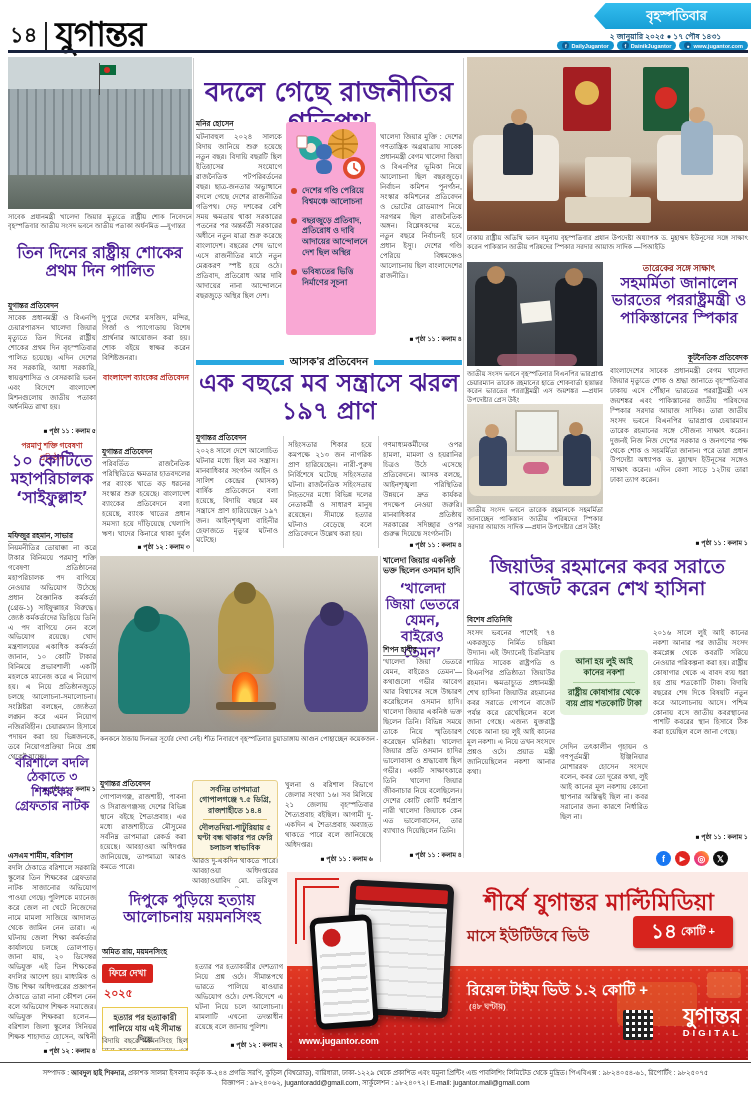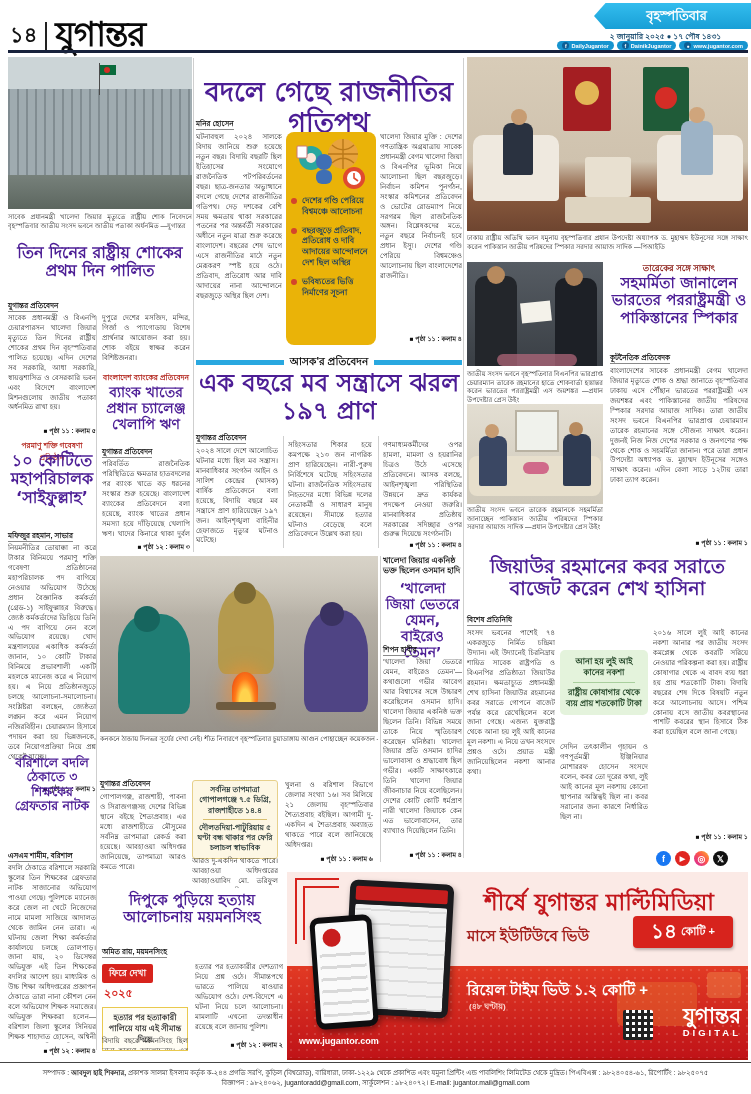--- a/index.html
+++ b/index.html
@@ -79,42 +79,41 @@
   </div>
   <div class="abs caption" style="left:8px;top:213px;width:184px;height:28px;">সাবেক প্রধানমন্ত্রী খালেদা জিয়ার মৃত্যুতে রাষ্ট্রীয় শোক নিবেদনে বৃহস্পতিবার জাতীয় সংসদ ভবনে জাতীয় পতাকা অর্ধনমিত —যুগান্তর</div>
 
   <div class="abs headline" style="left:8px;top:244px;width:184px;font-size:16px;">তিন দিনের রাষ্ট্রীয় শোকের প্রথম দিন পালিত</div>
   <div class="abs byline" style="left:8px;top:300px;"><b>যুগান্তর প্রতিবেদন</b></div>
   <div class="abs body" style="left:8px;top:313px;width:88px;height:110px;">সাবেক প্রধানমন্ত্রী ও বিএনপি চেয়ারপারসন খালেদা জিয়ার মৃত্যুতে তিন দিনের রাষ্ট্রীয় শোকের প্রথম দিন বৃহস্পতিবার পালিত হয়েছে। এদিন দেশের সব সরকারি, আধা সরকারি, স্বায়ত্তশাসিত ও বেসরকারি ভবন এবং বিদেশে বাংলাদেশ মিশনগুলোয় জাতীয় পতাকা অর্ধনমিত রাখা হয়।</div>
   <div class="abs jump" style="left:8px;top:424px;width:88px;">■ পৃষ্ঠা ১১ : কলাম ৫</div>
 
   <div class="abs body" style="left:102px;top:313px;width:88px;height:52px;">দুপুরে দেশের মসজিদ, মন্দির, গির্জা ও প্যাগোডায় বিশেষ প্রার্থনার আয়োজন করা হয়। শোক বইয়ে স্বাক্ষর করেন বিশিষ্টজনরা।</div>
   <div class="abs kicker" style="left:102px;top:372px;width:88px;font-size:7.5px;color:#b3261e;">বাংলাদেশ ব্যাংকের প্রতিবেদন</div>
-  <div class="abs headline" style="left:102px;top:384px;width:88px;font-size:14px;">ব্যাংক খাতের প্রধান চ্যালেঞ্জ খেলাপি ঋণ</div>
   <div class="abs byline" style="left:102px;top:446px;"><b>যুগান্তর প্রতিবেদন</b></div>
   <div class="abs body" style="left:102px;top:459px;width:88px;height:80px;">পরিবর্তিত রাজনৈতিক পরিস্থিতিতে ক্ষমতার হাতবদলের পর ব্যাংক খাতে বড় ধরনের সংস্কার শুরু হয়েছে। বাংলাদেশ ব্যাংকের প্রতিবেদনে বলা হয়েছে, ব্যাংক খাতের প্রধান সমস্যা হয়ে দাঁড়িয়েছে খেলাপি ঋণ। খাদের কিনারে থাকা দুর্বল ব্যাংকগুলোকে তারল্য সহায়তা, পর্ষদ পুনর্গঠন ও নীতি সংস্কারের মাধ্যমে টেনে তোলার চেষ্টা চলছে।</div>
   <div class="abs jump" style="left:102px;top:540px;width:88px;">■ পৃষ্ঠা ১২ : কলাম ৩</div>
 
   <div class="abs kicker" style="left:8px;top:440px;width:88px;font-size:7.5px;color:#b3261e;">পরমাণু শক্তি গবেষণা প্রতিষ্ঠান</div>
   <div class="abs headline" style="left:8px;top:452px;width:88px;font-size:16px;">১০ কোটিতে মহাপরিচালক ‘সাইফুল্লাহ’</div>
   <div class="abs byline" style="left:8px;top:530px;"><b>মফিজুর রহমান, সাভার</b></div>
   <div class="abs body" style="left:8px;top:543px;width:88px;height:238px;">নিয়মনীতির তোয়াক্কা না করে টাকার বিনিময়ে পরমাণু শক্তি গবেষণা প্রতিষ্ঠানের মহাপরিচালক পদ বাগিয়ে নেওয়ার অভিযোগ উঠেছে প্রধান বৈজ্ঞানিক কর্মকর্তা (গ্রেড-১) সাইফুল্লাহর বিরুদ্ধে। জ্যেষ্ঠ কর্মকর্তাদের ডিঙিয়ে তিনি এ পদ বাগিয়ে নেন বলে অভিযোগ রয়েছে। খোদ মন্ত্রণালয়ের একাধিক কর্মকর্তা জানান, ১০ কোটি টাকার বিনিময়ে প্রভাবশালী একটি মহলকে ম্যানেজ করে এ নিয়োগ হয়। এ নিয়ে প্রতিষ্ঠানজুড়ে চলছে আলোচনা-সমালোচনা। সংশ্লিষ্টরা বলছেন, জ্যেষ্ঠতা লঙ্ঘন করে এমন নিয়োগ নজিরবিহীন। চেয়ারম্যান হিসাবে পদায়ন করা হয় ভিন্নজনকে, তবে নিয়োগপ্রক্রিয়া নিয়ে প্রশ্ন থেকেই যাচ্ছে।</div>
   <div class="abs jump" style="left:8px;top:782px;width:88px;">■ পৃষ্ঠা ১১ : কলাম ১</div>
 
   <div class="abs headline" style="left:8px;top:756px;width:88px;font-size:12.5px;">বরিশালে বদলি ঠেকাতে ৩ শিক্ষকের গ্রেফতার নাটক</div>
   <div class="abs byline" style="left:8px;top:850px;"><b>এসএম শামীম, বরিশাল</b></div>
   <div class="abs body" style="left:8px;top:863px;width:88px;height:180px;">বদলি ঠেকাতে বরিশালে সরকারি স্কুলের তিন শিক্ষকের গ্রেফতার নাটক সাজানোর অভিযোগ পাওয়া গেছে। পুলিশকে ম্যানেজ করে জেল না খেটে নিজেদের নামে মামলা সাজিয়ে আদালত থেকে জামিন নেন তারা। এ ঘটনায় জেলা শিক্ষা কর্মকর্তার কার্যালয়ে চলছে তোলপাড়। জানা যায়, ২০ ডিসেম্বর অভিযুক্ত এই তিন শিক্ষকের বদলির আদেশ হয়। মাধ্যমিক ও উচ্চ শিক্ষা অধিদপ্তরের প্রজ্ঞাপন ঠেকাতে তারা নানা কৌশল নেন বলে অভিযোগ শিক্ষক সমাজের। অভিযুক্ত শিক্ষকরা হলেন—বরিশাল জিলা স্কুলের সিনিয়র শিক্ষক শাহাদাত হোসেন, অশ্বিনী কুমার মাধ্যমিক বিদ্যালয়ের সিনিয়র শিক্ষক আকতারুজ্জামান ও একই স্কুলের সহকারী শিক্ষক মো. এ রাজ্জাক।</div>
   <div class="abs jump" style="left:8px;top:1044px;width:88px;">■ পৃষ্ঠা ১২ : কলাম ৪</div>
 
   <div class="abs headline" style="left:196px;top:76px;width:266px;font-size:27px;">বদলে গেছে রাজনীতির গতিপথ</div>
   <div class="abs byline" style="left:196px;top:118px;"><b>মনির হোসেন</b></div>
 
   <div class="abs body" style="left:196px;top:132px;width:86px;height:212px;">ঘটনাবহুল ২০২৪ সালকে বিদায় জানিয়ে শুরু হয়েছে নতুন বছর। বিদায়ি বছরটি ছিল ইতিহাসের সংযোগে রাজনৈতিক পটপরিবর্তনের বছর। ছাত্র-জনতার অভ্যুত্থানে বদলে গেছে দেশের রাজনীতির গতিপথ। দেড় দশকের বেশি সময় ক্ষমতায় থাকা সরকারের পতনের পর অন্তর্বর্তী সরকারের অধীনে নতুন যাত্রা শুরু করেছে বাংলাদেশ। বছরের শেষ ভাগে এসে রাজনীতির মাঠে নতুন মেরূকরণ স্পষ্ট হয়ে ওঠে। প্রতিবাদ, প্রতিরোধ আর দাবি আদায়ের নানা আন্দোলনে বছরজুড়ে অস্থির ছিল দেশ।</div>
 
-  <div class="abs" style="left:286px;top:132px;width:90px;height:213px;background:#eab308;border-radius:8px;padding:4px 5px;box-sizing:border-box;">
+  <div class="abs" style="left:286px;top:122px;width:90px;height:213px;background:#f9a8d4;border-radius:3px;padding:4px 5px;box-sizing:border-box;">
     <svg width="78" height="56" viewBox="0 0 78 56">
       <circle cx="20" cy="22" r="12" fill="#2aa7a0"></circle>
       <circle cx="20" cy="22" r="5" fill="#f9e6da"></circle>
       <rect x="6" y="10" width="10" height="12" rx="1" fill="#fff" stroke="#c77" stroke-width="1"></rect>
       <circle cx="52" cy="18" r="15" fill="#e8a33d"></circle>
       <path d="M37 18h30M52 3v30M41 9c7 6 15 6 22 0M41 27c7-6 15-6 22 0" stroke="#b97818" stroke-width="1.4" fill="none"></path>
       <circle cx="33" cy="26" r="8" fill="#3f6fb5"></circle>
       <rect x="25" y="34" width="16" height="14" rx="6" fill="#3f6fb5"></rect>
       <circle cx="63" cy="42" r="11" fill="#e04a2f"></circle>
       <circle cx="63" cy="42" r="7" fill="#fff"></circle>
@@ -215,21 +214,21 @@
     <div class="abs" style="left:12px;top:32px;width:28px;height:50px;background:#3a4763;border-radius:8px 8px 2px 2px;"></div>
     <div class="abs" style="left:18px;top:20px;width:14px;height:14px;background:#c79c72;border-radius:50%;"></div>
     <div class="abs" style="left:96px;top:30px;width:28px;height:52px;background:#2f3b52;border-radius:8px 8px 2px 2px;"></div>
     <div class="abs" style="left:102px;top:18px;width:14px;height:14px;background:#b78a5e;border-radius:50%;"></div>
     <div class="abs" style="left:56px;top:58px;width:26px;height:12px;background:#d06a8a;border-radius:6px;"></div>
   </div>
   <div class="abs caption" style="left:467px;top:506px;width:136px;height:30px;">জাতীয় সংসদ ভবনে তারেক রহমানকে সহমর্মিতা জানাচ্ছেন পাকিস্তান জাতীয় পরিষদের স্পিকার সরদার আয়াজ সাদিক —প্রধান উপদেষ্টার প্রেস উইং</div>
 
   <div class="abs kicker" style="left:610px;top:262px;width:138px;font-size:8.5px;color:#8c1d16;">তারেকের সঙ্গে সাক্ষাৎ</div>
   <div class="abs headline" style="left:610px;top:275px;width:138px;font-size:15px;">সহমর্মিতা জানালেন ভারতের পররাষ্ট্রমন্ত্রী ও পাকিস্তানের স্পিকার</div>
-  <div class="abs byline" style="left:610px;top:352px;width:138px;text-align:left;"><b>কূটনৈতিক প্রতিবেদক</b></div>
+  <div class="abs byline" style="left:610px;top:352px;width:138px;text-align:right;"><b>কূটনৈতিক প্রতিবেদক</b></div>
   <div class="abs body" style="left:610px;top:366px;width:138px;height:170px;">বাংলাদেশের সাবেক প্রধানমন্ত্রী বেগম খালেদা জিয়ার মৃত্যুতে শোক ও শ্রদ্ধা জানাতে বৃহস্পতিবার ঢাকায় এসে পৌঁছান ভারতের পররাষ্ট্রমন্ত্রী এস জয়শঙ্কর এবং পাকিস্তানের জাতীয় পরিষদের স্পিকার সরদার আয়াজ সাদিক। তারা জাতীয় সংসদ ভবনে বিএনপির ভারপ্রাপ্ত চেয়ারম্যান তারেক রহমানের সঙ্গে সৌজন্য সাক্ষাৎ করেন। দুজনই নিজ নিজ দেশের সরকার ও জনগণের পক্ষ থেকে শোক ও সহমর্মিতা জানান। পরে তারা প্রধান উপদেষ্টা অধ্যাপক ড. মুহাম্মদ ইউনূসের সঙ্গেও সাক্ষাৎ করেন। এদিন বেলা সাড়ে ১২টায় তারা ঢাকা ত্যাগ করেন।</div>
   <div class="abs jump" style="left:610px;top:536px;width:138px;">■ পৃষ্ঠা ১১ : কলাম ১</div>
 
   <div class="abs headline" style="left:467px;top:556px;width:281px;font-size:19px;">জিয়াউর রহমানের কবর সরাতে বাজেট করেন শেখ হাসিনা</div>
   <div class="abs byline" style="left:467px;top:614px;"><b>বিশেষ প্রতিনিধি</b></div>
   <div class="abs body" style="left:467px;top:628px;width:88px;height:218px;">সংসদ ভবনের পাশেই ৭৪ একরজুড়ে নির্মিত চন্দ্রিমা উদ্যান। এই উদ্যানেই চিরনিদ্রায় শায়িত সাবেক রাষ্ট্রপতি ও বিএনপির প্রতিষ্ঠাতা জিয়াউর রহমান। ক্ষমতাচ্যুত প্রধানমন্ত্রী শেখ হাসিনা জিয়াউর রহমানের কবর সরাতে গোপনে বাজেট পর্যন্ত করে রেখেছিলেন বলে জানা গেছে। এজন্য যুক্তরাষ্ট্র থেকে আনা হয় লুই আই কানের মূল নকশা। এ নিয়ে তখন সংসদে প্রশ্নও ওঠে। প্রয়াত মন্ত্রী জানিয়েছিলেন নকশা আনার কথা।</div>
 
   <div class="abs" style="left:560px;top:650px;width:88px;background:#e4f3dc;border-radius:5px;padding:6px 5px;box-sizing:border-box;">
     <div style="font-size:8.2px;font-weight:bold;color:#173c1c;text-align:center;line-height:1.35;">আনা হয় লুই আই কানের নকশা</div>
     <div style="height:1px;background:#a9cf9d;margin:4px 8px;"></div>

